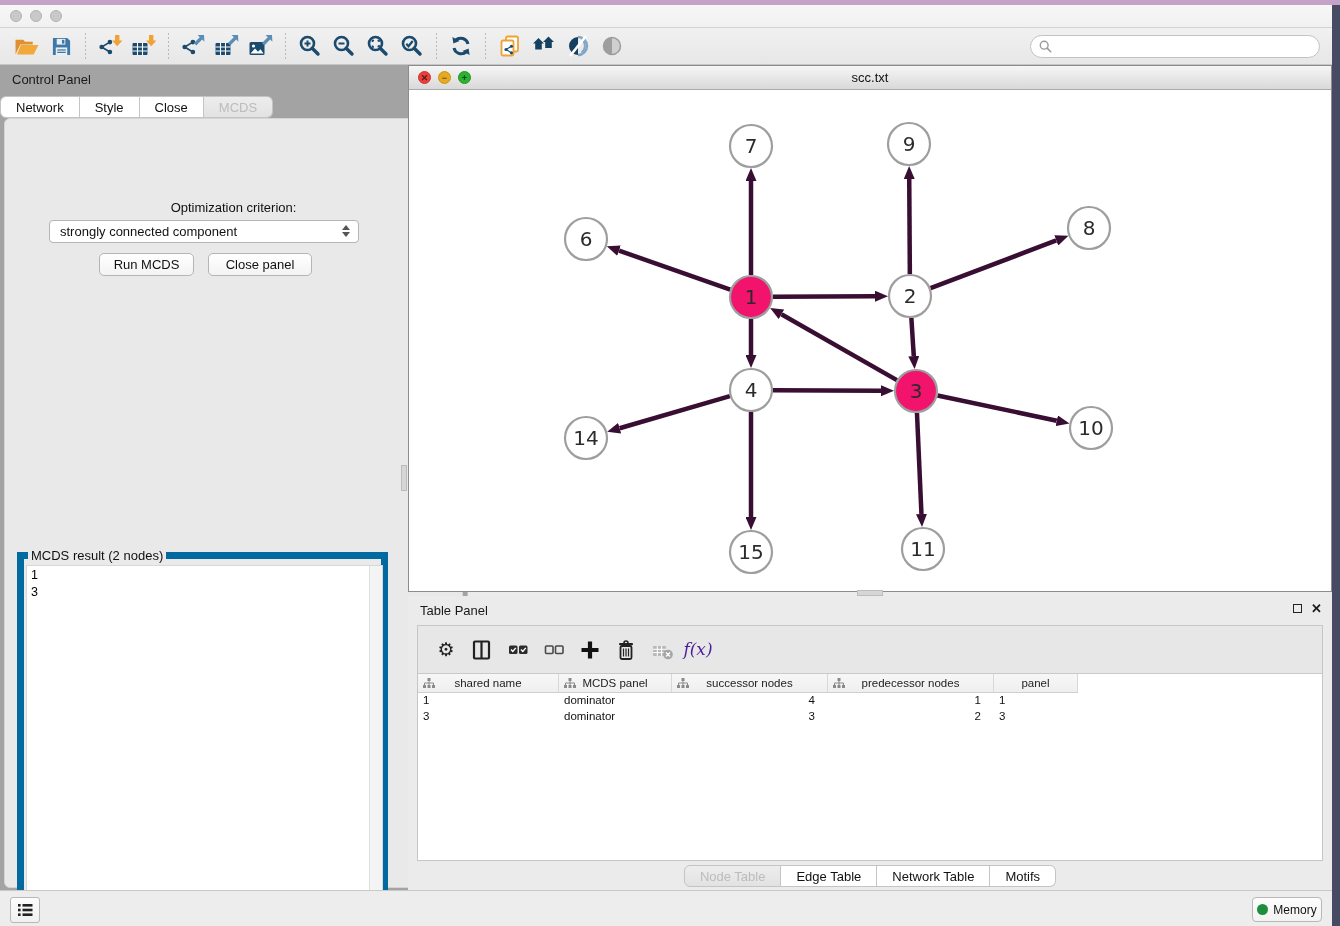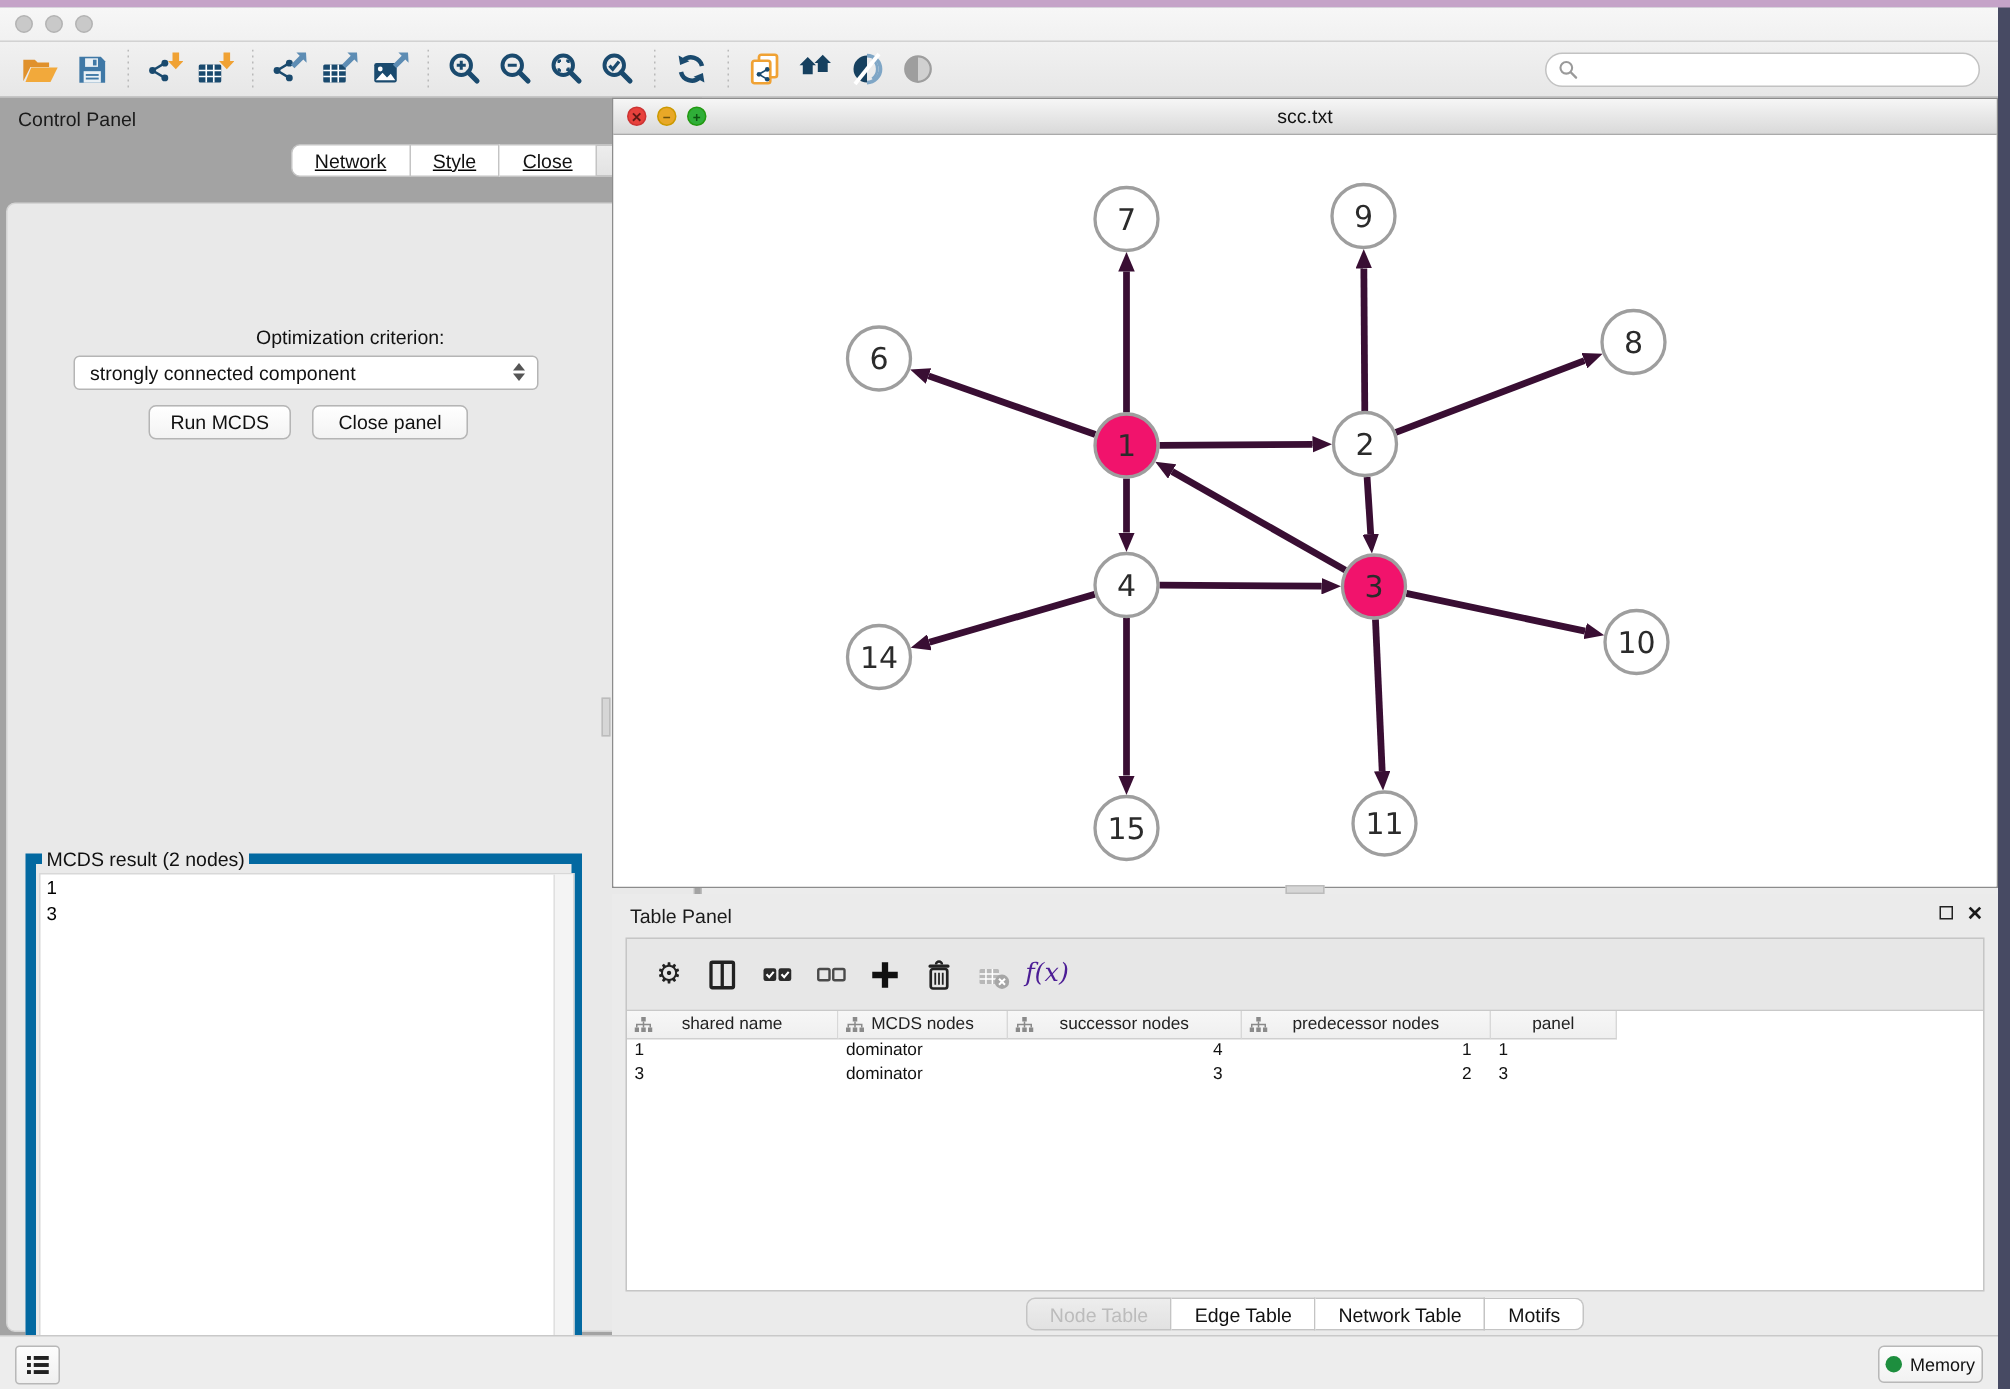--- a/index.html
+++ b/index.html
@@ -34,28 +34,28 @@
   .main { position:absolute; left:0; top:60px; width:100%; height:825px; }
 
   
   .control-panel { position:absolute; left:0; top:0; width:468px; height:825px;
     background:#a3a3a3; border-right:1px solid #bdbdbd; }
   .panel-head { position:absolute; left:0; top:0; width:100%; height:28px; }
   .panel-title { position:absolute; left:12px; top:7px; font-size:13px; color:#1a1a1a; }
   .head-icons { position:absolute; right:10px; top:7px; display:flex; gap:9px; align-items:center; }
   .float-ic { width:9px; height:9px; border:1.5px solid #222; display:inline-block; cursor:pointer; }
   .close-ic { font-size:13px; font-weight:bold; color:#1a1a1a; line-height:11px; cursor:pointer; }
-  .cp-tabs { position:absolute; left:0; top:31px; width:100%; display:flex; justify-content:flex-end;text-decoration:underline; }
+  .cp-tabs { position:absolute; left:0; top:31px; width:100%; display:flex; justify-content:flex-start; }
   .seg { height:22px; padding:0 15px; font-size:13px; background:#fff; border:1px solid #c4c4c4;
     border-left:none; color:#111; cursor:pointer; font-family:"Liberation Sans",sans-serif; }
   .seg:first-child { border-left:1px solid #c4c4c4; border-radius:6px 0 0 6px; }
   .seg:last-child { border-radius:0 6px 6px 0; }
   .seg.active { background:linear-gradient(#ededed,#e2e2e2); color:#bcbcbc; }
   .cp-content { position:absolute; left:4px; right:4px; top:53px; bottom:2px;
-    background:#e9e9e9; border:1px solid #d4d4d4; border-radius:6px;margin-top:17px; }
+    background:#e9e9e9; border:1px solid #d4d4d4; border-radius:6px; }
   .opt-label { position:absolute; left:0; width:100%; top:81px; text-align:center;
     font-size:13px; color:#111; }
   .dropdown { position:absolute; left:44px; top:101px; width:310px; height:23px; background:#fff;
     border:1px solid #b5b5b5; border-radius:4px; font-size:13px; color:#111;
     display:flex; align-items:center; padding:0 22px 0 10px; cursor:pointer; }
   .dd-arrows { position:absolute; right:8px; top:4px; display:flex; flex-direction:column; gap:2px; }
   .dd-arrows i { width:0; height:0; border-left:4px solid transparent; border-right:4px solid transparent; }
   .dd-up { border-bottom:5px solid #555; }
   .dd-down { border-top:5px solid #555; }
   .cp-btn { position:absolute; top:134px; height:23px; background:linear-gradient(#fff,#f3f3f3);
@@ -537,21 +537,21 @@
                 <div class="th" style="width: 113px;">
                   <span class="sort-ic"><svg width="12" height="11" viewBox="0 0 12 11">
                       <g fill="#8a8a8a">
                         <rect x="4.5" y="0" width="3" height="3"></rect>
                         <rect x="0" y="7" width="3" height="3"></rect>
                         <rect x="4.5" y="7" width="3" height="3"></rect>
                         <rect x="9" y="7" width="3" height="3"></rect>
                       </g>
                       <path d="M6 3 v2 M1.5 7 V5 H10.5 V7 M6 5 v2" stroke="#8a8a8a" stroke-width="1" fill="none"></path>
                     </svg></span>
-                  <span>MCDS nodes</span>
+                  <span>MCDS panel</span>
                 </div>
                 <div class="th" style="width: 156px;">
                   <span class="sort-ic"><svg width="12" height="11" viewBox="0 0 12 11">
                       <g fill="#8a8a8a">
                         <rect x="4.5" y="0" width="3" height="3"></rect>
                         <rect x="0" y="7" width="3" height="3"></rect>
                         <rect x="4.5" y="7" width="3" height="3"></rect>
                         <rect x="9" y="7" width="3" height="3"></rect>
                       </g>
                       <path d="M6 3 v2 M1.5 7 V5 H10.5 V7 M6 5 v2" stroke="#8a8a8a" stroke-width="1" fill="none"></path>

